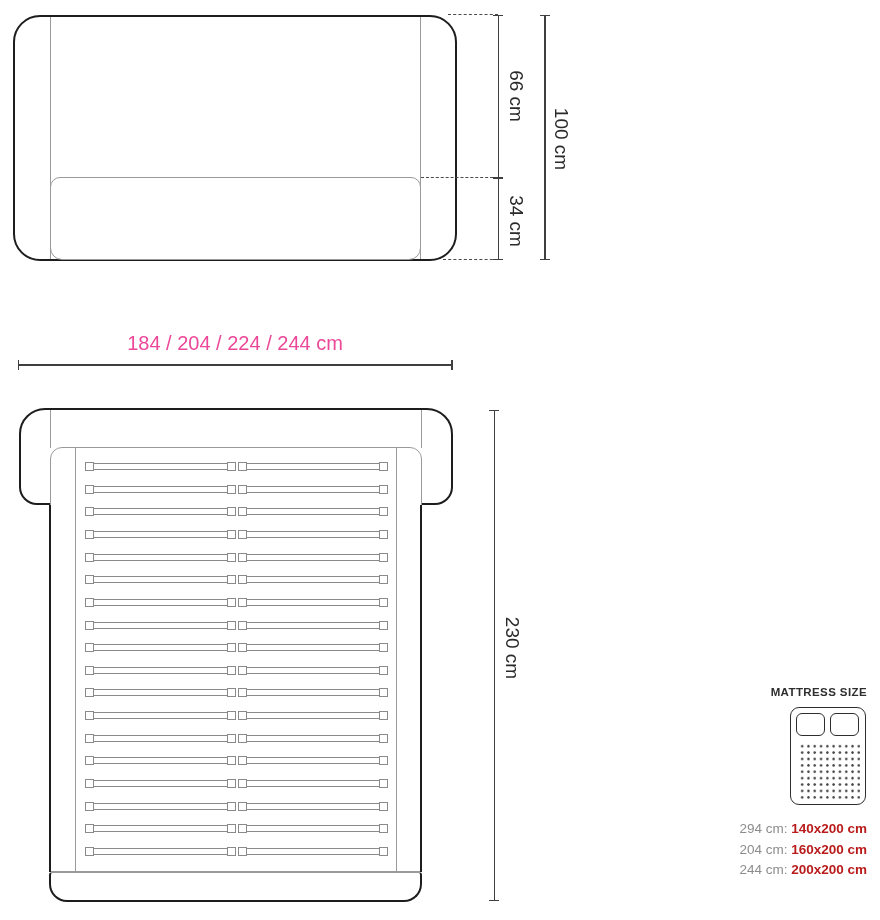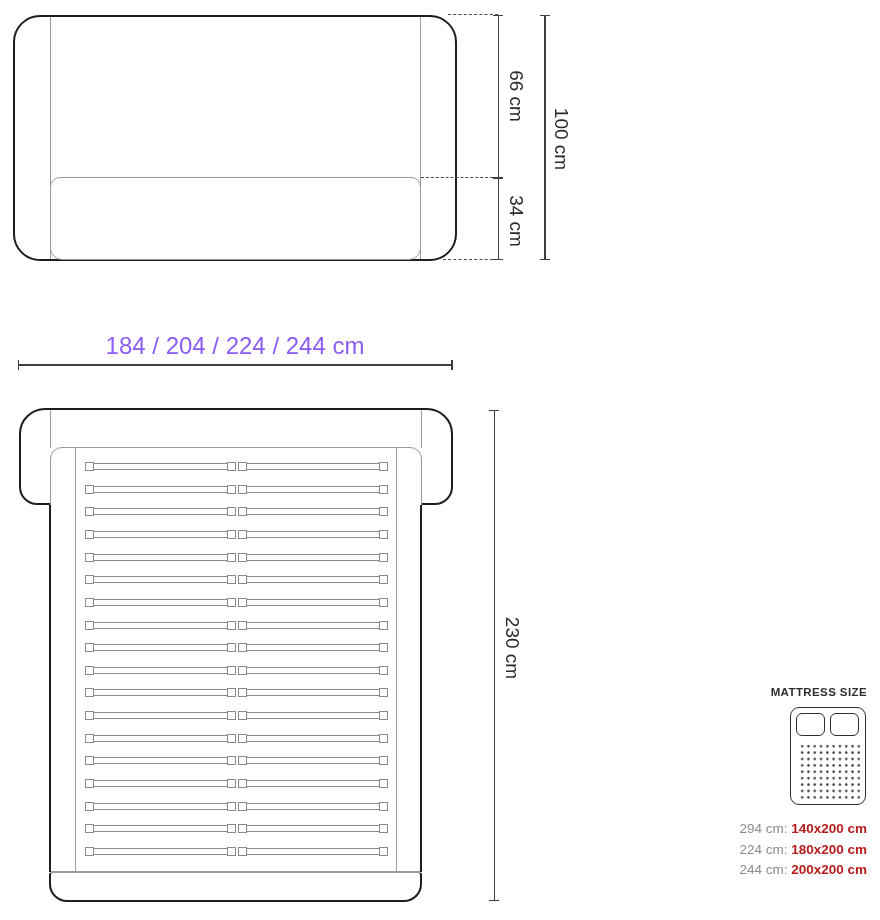--- a/index.html
+++ b/index.html
@@ -19,21 +19,21 @@
   
   #fv-outer{left:13px;top:15px;width:444px;height:246px;border:2.5px solid #1d1d1f;
     border-radius:27px;box-sizing:border-box;background:#fff;}
   #fv-base{left:50px;top:177px;width:371px;height:83px;border:1px solid #9a9a9a;
     border-radius:10px 10px 12px 12px;box-sizing:border-box;background:transparent;}
   
   .dim-label{position:absolute;font-size:19px;white-space:nowrap;line-height:1;color:#2a2a2a;
     transform:translate(-50%,-50%) rotate(90deg);}
   
   #w-label{position:absolute;left:18px;top:332px;width:434px;text-align:center;
-    font-size:24px;color:#8b5cf6;}
+    font-size:20px;color:#ec4899;}
   
   #tv-head{left:19px;top:408px;width:434px;height:97px;border:2.5px solid #1d1d1f;
     border-radius:26px 26px 18px 18px;box-sizing:border-box;background:#fff;}
   #tv-frame{left:50px;top:447px;width:372px;height:425px;border:1px solid #9a9a9a;
     border-radius:12px 12px 0 0;box-sizing:border-box;background:#fff;}
   #tv-bench{left:49px;top:872px;width:373px;height:30px;border:2.5px solid #1d1d1f;
     border-top:1px solid #9a9a9a;border-radius:3px 3px 18px 18px;box-sizing:border-box;background:#fff;}
   .slat-bar{position:absolute;height:7px;border:1px solid #8a8a8a;box-sizing:border-box;background:#fff;}
   .slat-cap{position:absolute;width:9px;height:9px;border:1px solid #8a8a8a;box-sizing:border-box;background:#fff;}
   
@@ -217,21 +217,21 @@
     <div class="pillow" id="pillow-left"></div>
     <div class="pillow" id="pillow-right"></div>
     <div id="dots"></div>
   </div>
   <div id="legend-rows">
     <div class="legend-row">
       <span class="legend-dim">294 cm:</span>
       <span class="legend-size">140x200 cm</span>
     </div>
     <div class="legend-row">
-      <span class="legend-dim">224 cm:</span>
-      <span class="legend-size">180x200 cm</span>
+      <span class="legend-dim">204 cm:</span>
+      <span class="legend-size">160x200 cm</span>
     </div>
     <div class="legend-row">
       <span class="legend-dim">244 cm:</span>
       <span class="legend-size">200x200 cm</span>
     </div>
   </div>
 </div>
 
 </body></html>

